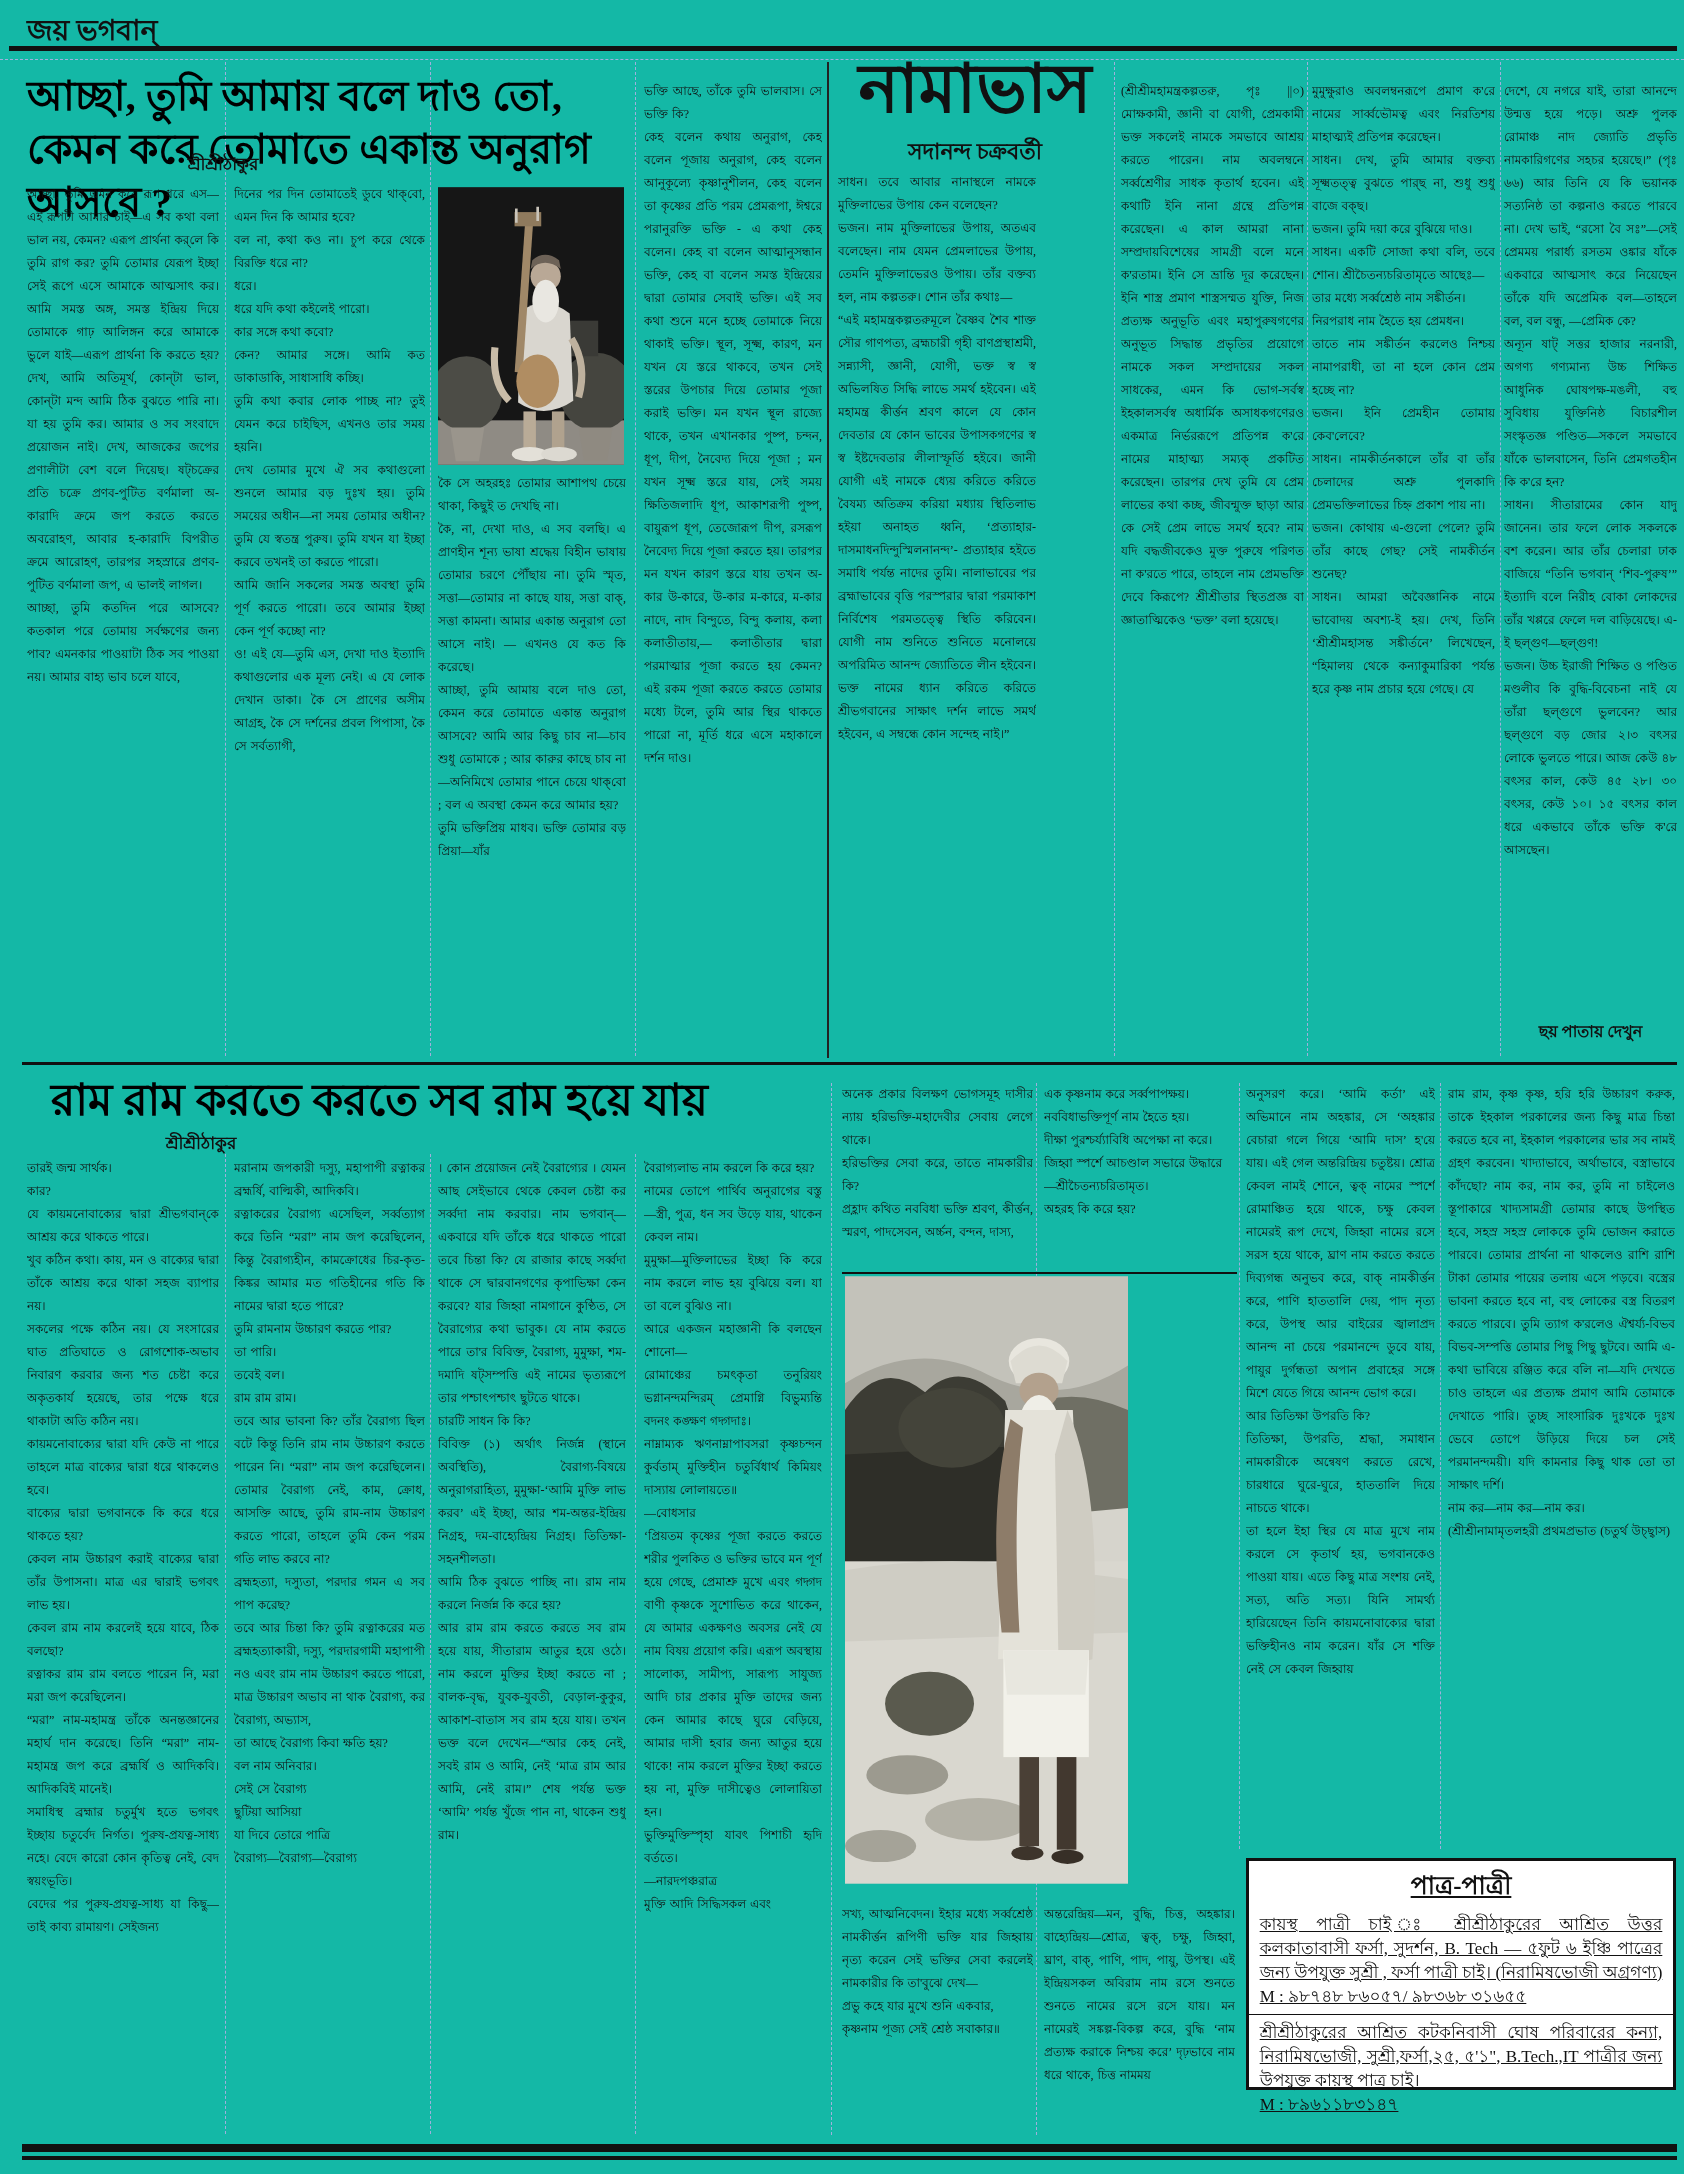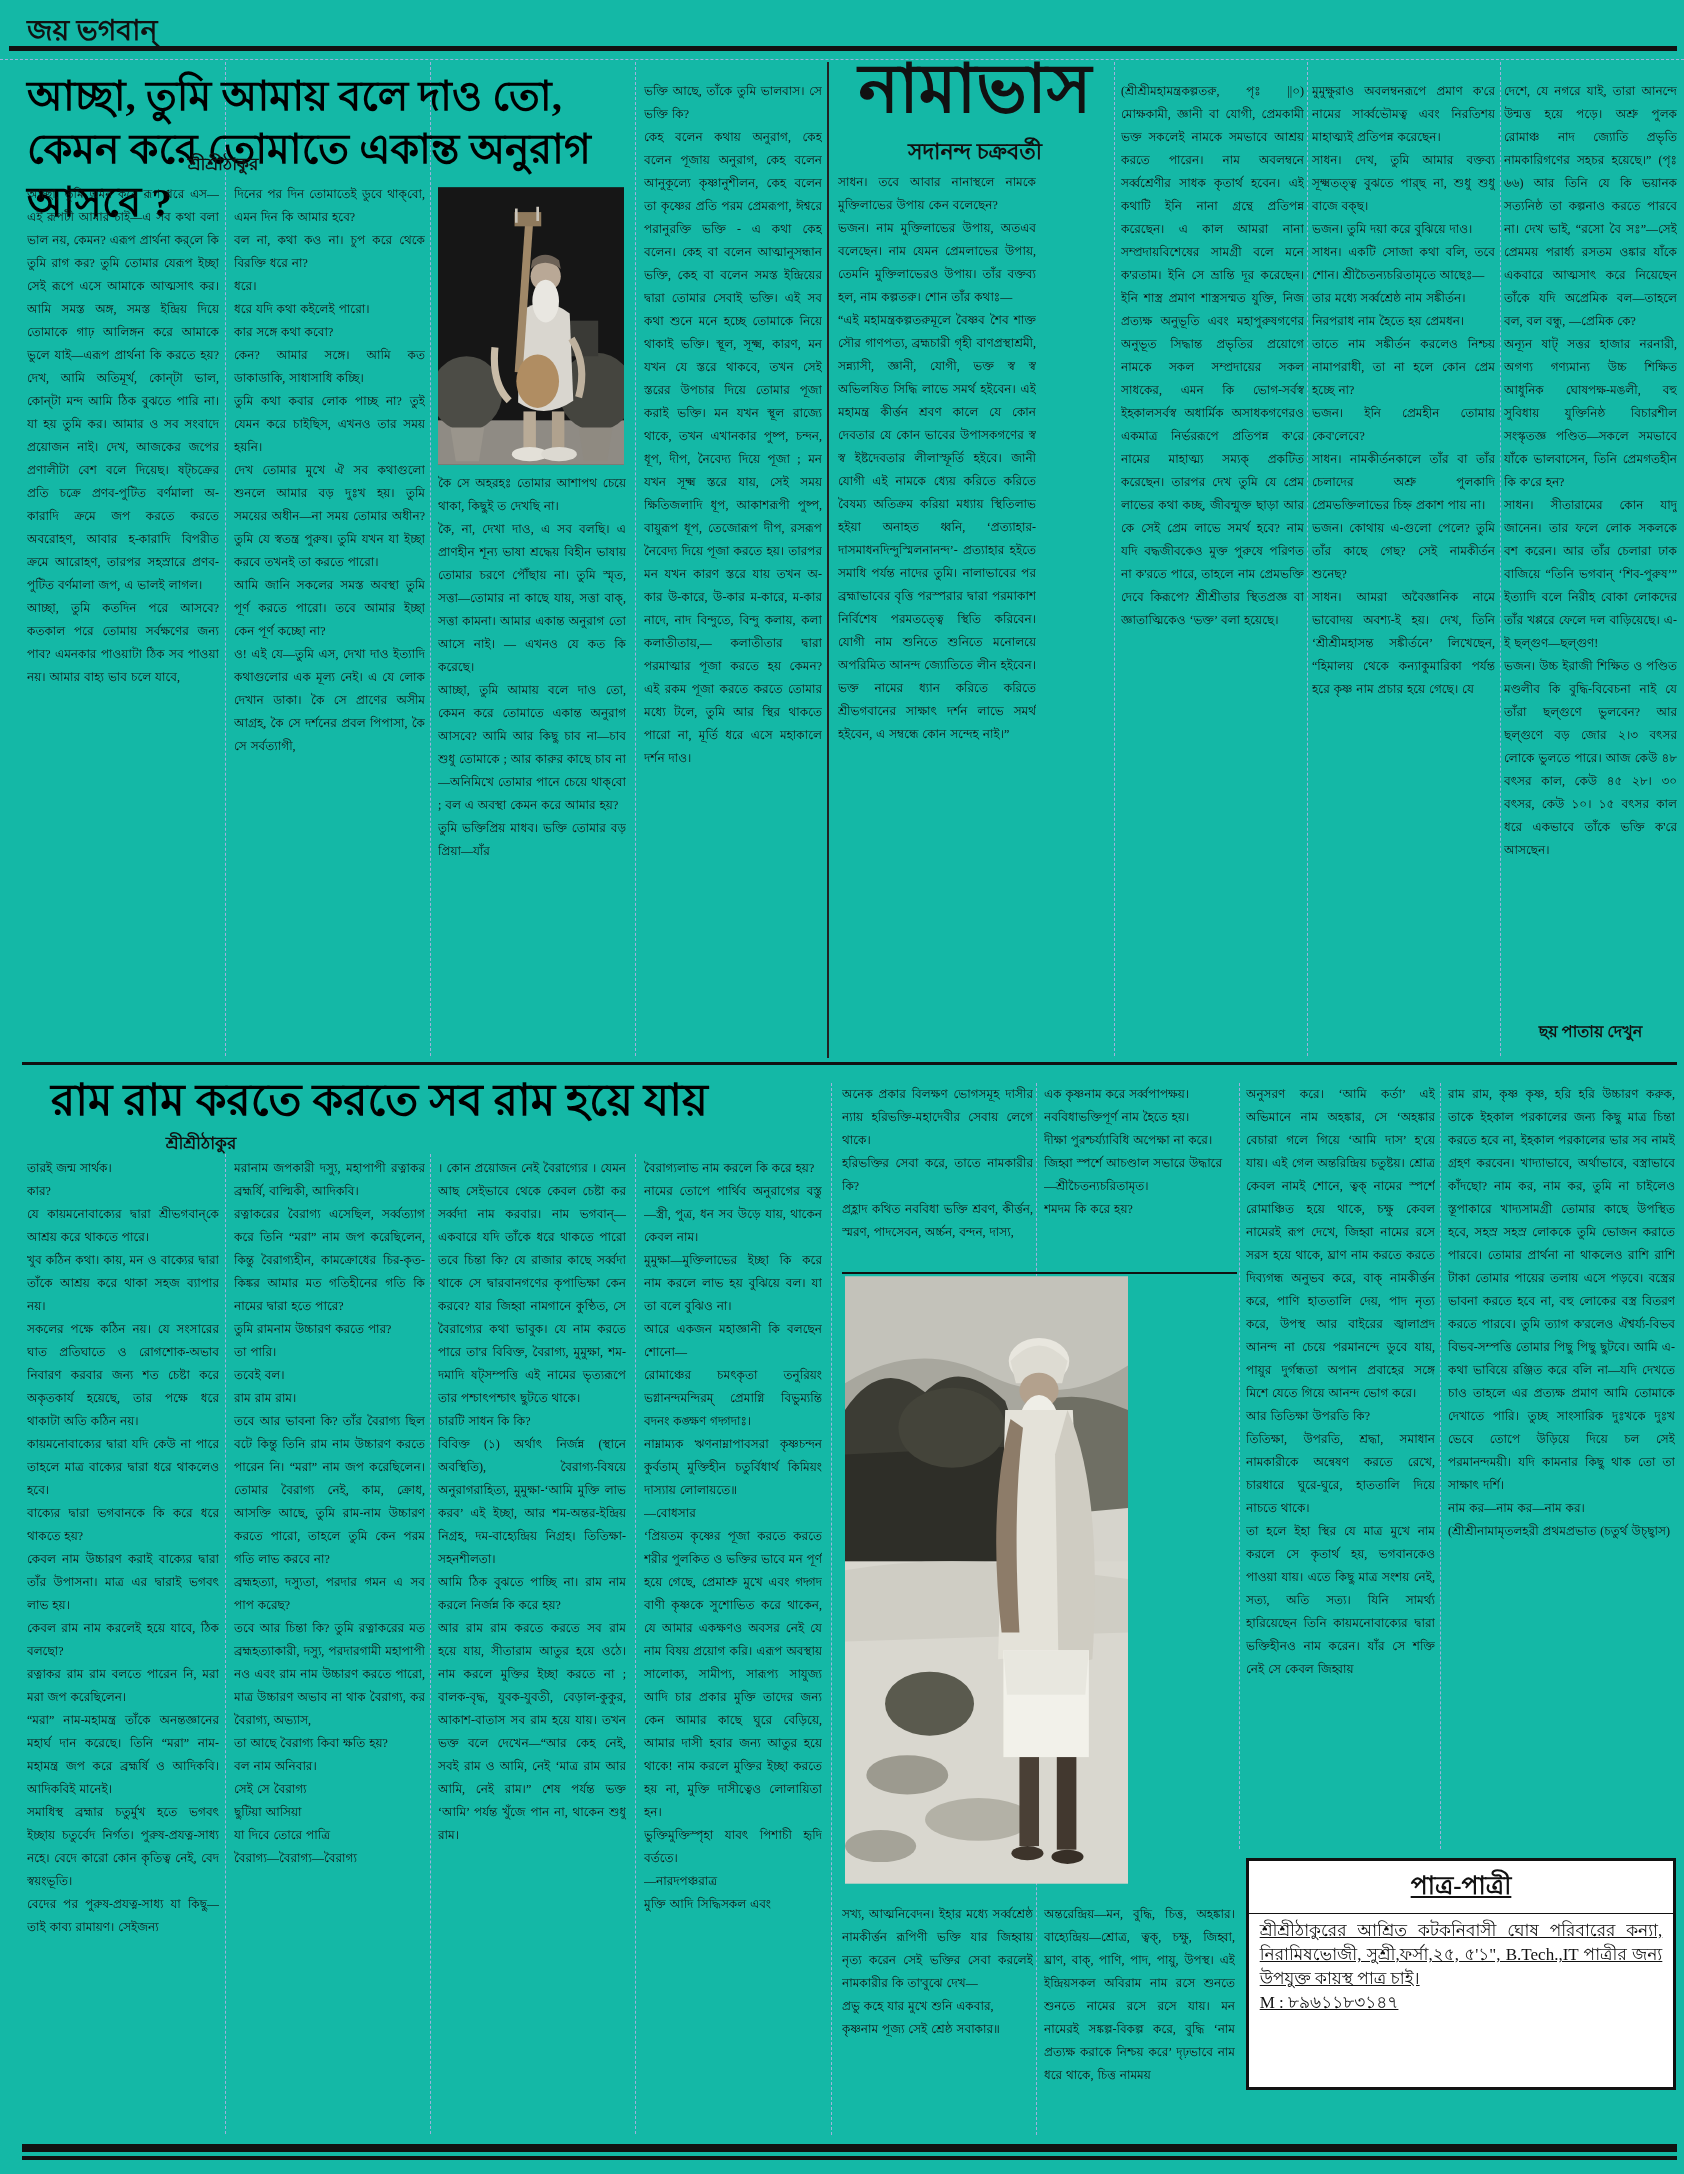--- a/index.html
+++ b/index.html
@@ -179,21 +179,21 @@
 মুক্তি আদি সিদ্ধিসকল এবং</div>
 
   <div class="col" style="left:842px;top:1083px;width:191px;height:187px;">অনেক প্রকার বিলক্ষণ ভোগসমূহ দাসীর ন্যায় হরিভক্তি-মহাদেবীর সেবায় লেগে থাকে।
 হরিভক্তির সেবা করে, তাতে নামকারীর কি?
 প্রহ্লাদ কথিত নববিধা ভক্তি শ্রবণ, কীর্ত্তন, স্মরণ, পাদসেবন, অর্চ্চন, বন্দন, দাস্য,</div>
   <div class="col" style="left:1044px;top:1083px;width:191px;height:187px;">এক কৃষ্ণনাম করে সর্ব্বপাপক্ষয়।
 নববিধাভক্তিপূর্ণ নাম হৈতে হয়।
 দীক্ষা পুরশ্চর্য্যাবিধি অপেক্ষা না করে।
 জিহ্বা স্পর্শে আচণ্ডাল সভারে উদ্ধারে
 —শ্রীচৈতন্যচরিতামৃত।
-শমদম কি করে হয়?</div>
+অহরহ কি করে হয়?</div>
   <div class="rule" style="left:842px;top:1272px;width:395px;height:1.8px;"></div>
 
   <div class="photo" style="left:845px;top:1276px;width:283px;height:608px;">
     <svg width="283" height="608" viewBox="0 0 318 682" xmlns="http://www.w3.org/2000/svg">
       <rect x="0" y="0" width="318" height="682" fill="#d6d4cc"></rect>
       <rect x="0" y="0" width="318" height="150" fill="#c3c2ba"></rect>
       <path d="M0 120 Q80 70 160 110 T318 100 L318 200 L0 200 Z" fill="#a8a79e"></path>
       <path d="M0 150 Q40 90 90 130 Q130 90 180 140 L200 200 L0 230 Z" fill="#3c3c34"></path>
       <path d="M0 200 L210 190 L220 320 L0 330 Z" fill="#2e2e28"></path>
       <path d="M200 150 Q250 120 318 150 L318 260 L210 270 Z" fill="#6f6f64"></path>
@@ -229,20 +229,21 @@
   <div class="col" style="left:1246px;top:1083px;width:189px;height:768px;">অনুসরণ করে। ‘আমি কর্তা’ এই অভিমানে নাম অহঙ্কার, সে ‘অহঙ্কার বেচারা গলে গিয়ে ‘আমি দাস’ হ'য়ে যায়। এই গেল অন্তরিন্দ্রিয় চতুষ্টয়। শ্রোত্র কেবল নামই শোনে, ত্বক্‌ নামের স্পর্শে রোমাঞ্চিত হয়ে থাকে, চক্ষু কেবল নামেরই রূপ দেখে, জিহ্বা নামের রসে সরস হয়ে থাকে, ঘ্রাণ নাম করতে করতে দিব্যগন্ধ অনুভব করে, বাক্‌ নামকীর্ত্তন করে, পাণি হাততালি দেয়, পাদ নৃত্য করে, উপস্থ আর বাইরের জ্বালাপ্রদ আনন্দ না চেয়ে পরমানন্দে ডুবে যায়, পায়ুর দুর্গন্ধতা অপান প্রবাহের সঙ্গে মিশে যেতে গিয়ে আনন্দ ভোগ করে।
 আর তিতিক্ষা উপরতি কি?
 তিতিক্ষা, উপরতি, শ্রদ্ধা, সমাধান নামকারীকে অন্বেষণ করতে রেখে, চারধারে ঘুরে-ঘুরে, হাততালি দিয়ে নাচতে থাকে।
 তা হলে ইহা স্থির যে মাত্র মুখে নাম করলে সে কৃতার্থ হয়, ভগবানকেও পাওয়া যায়। এতে কিছু মাত্র সংশয় নেই, সত্য, অতি সত্য। যিনি সামর্থ্য হারিয়েছেন তিনি কায়মনোবাক্যের দ্বারা ভক্তিহীনও নাম করেন। যাঁর সে শক্তি নেই সে কেবল জিহ্বায়</div>
   <div class="col" style="left:1448px;top:1083px;width:227px;height:768px;">রাম রাম, কৃষ্ণ কৃষ্ণ, হরি হরি উচ্চারণ করুক, তাকে ইহকাল পরকালের জন্য কিছু মাত্র চিন্তা করতে হবে না, ইহকাল পরকালের ভার সব নামই গ্রহণ করবেন। খাদ্যাভাবে, অর্থাভাবে, বস্ত্রাভাবে কাঁদছো? নাম কর, নাম কর, তুমি না চাইলেও স্তূপাকারে খাদ্যসামগ্রী তোমার কাছে উপস্থিত হবে, সহস্র সহস্র লোককে তুমি ভোজন করাতে পারবে। তোমার প্রার্থনা না থাকলেও রাশি রাশি টাকা তোমার পায়ের তলায় এসে পড়বে। বস্ত্রের ভাবনা করতে হবে না, বহু লোকের বস্ত্র বিতরণ করতে পারবে। তুমি ত্যাগ ক'রলেও ঐশ্বর্য্য-বিভব বিভব-সম্পত্তি তোমার পিছু পিছু ছুটবে। আমি এ-কথা ভাবিয়ে রঞ্জিত করে বলি না—যদি দেখতে চাও তাহলে এর প্রত্যক্ষ প্রমাণ আমি তোমাকে দেখাতে পারি। তুচ্ছ সাংসারিক দুঃখকে দুঃখ ভেবে তোপে উড়িয়ে দিয়ে চল সেই পরমানন্দময়ী। যদি কামনার কিছু থাক তো তা সাক্ষাৎ দর্শি।
 নাম কর—নাম কর—নাম কর।
 (শ্রীশ্রীনামামৃতলহরী প্রথমপ্রভাত (চতুর্থ উচ্ছ্বাস)</div>
 
   <div class="box" style="left:1246px;top:1858px;width:424px;height:226px;text-decoration:underline;">
     <div class="bx-title">পাত্র-পাত্রী</div>
+    <div class="bx-ad">কায়স্থ পাত্রী চাই ঃ শ্রীশ্রীঠাকুরের আশ্রিত উত্তর কলকাতাবাসী ফর্সা, সুদর্শন, B. Tech — ৫ফুট ৬ ইঞ্চি পাত্রের জন্য উপযুক্ত সুশ্রী , ফর্সা পাত্রী চাই। (নিরামিষভোজী অগ্রগণ্য) M : ৯৮৭৪৮ ৮৬০৫৭/ ৯৮৩৬৮ ৩১৬৫৫</div>
     <div class="bx-div"></div>
     <div class="bx-ad">শ্রীশ্রীঠাকুরের আশ্রিত কটকনিবাসী ঘোষ পরিবারের কন্যা, নিরামিষভোজী, সুশ্রী,ফর্সা,২৫, ৫'১", B.Tech.,IT পাত্রীর জন্য উপযুক্ত কায়স্থ পাত্র চাই।
 M : ৮৯৬১১৮৩১৪৭</div>
   </div>
 
   <div class="rule" style="left:22px;top:2144px;width:1655px;height:8px;"></div>
   <div class="rule" style="left:22px;top:2156px;width:1655px;height:3.6px;"></div>
 
 </div>
 

